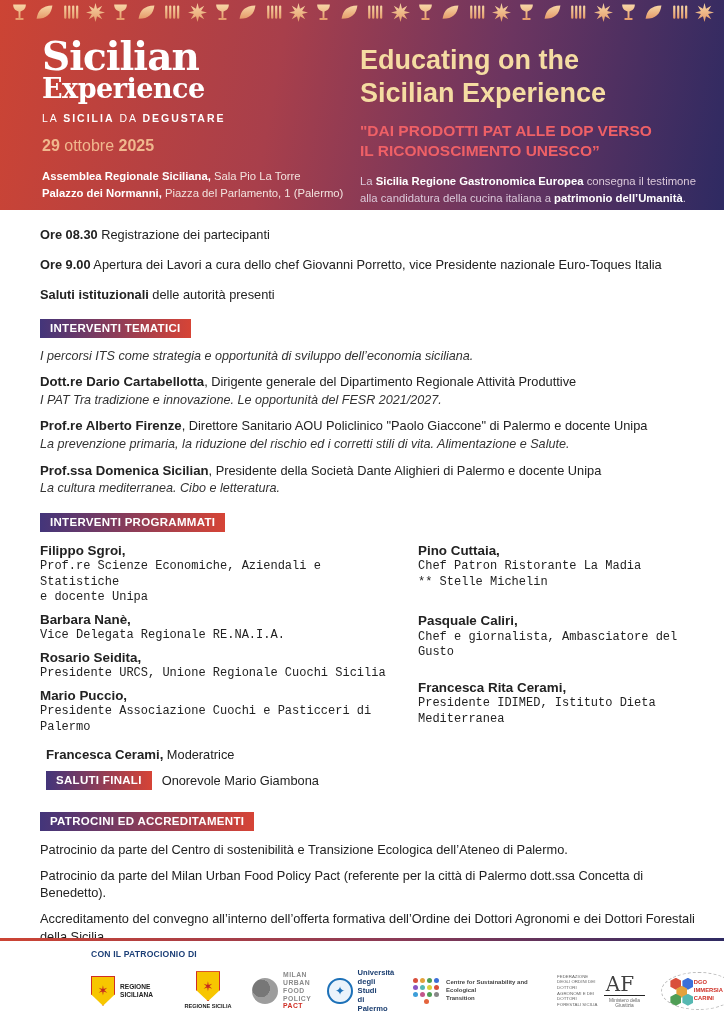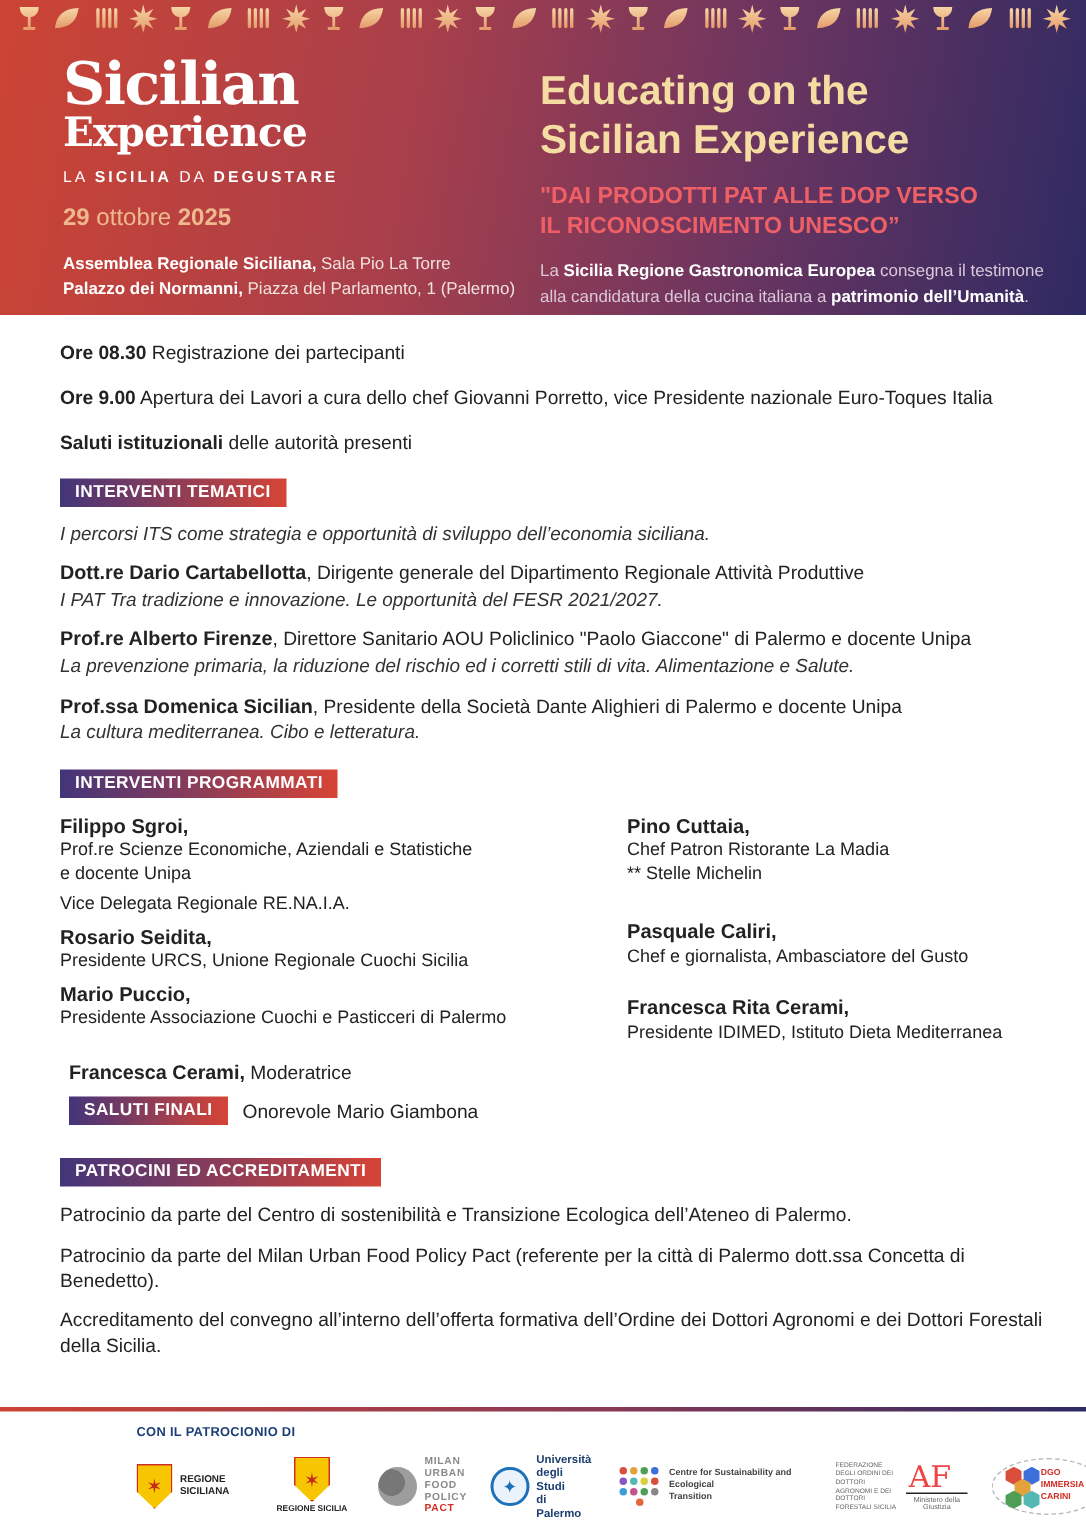--- a/index.html
+++ b/index.html
@@ -39,21 +39,21 @@
     background:linear-gradient(90deg, var(--badge_indigo,#43357a), var(--badge_red,#d64436));
   }
   .badge-row { margin:14px 0 10px; }
   .speaker { margin-bottom:8px; max-width:668px; }
   .speaker .line { font-size:12.8px; line-height:1.4; }
   .speaker .line b { font-size:13.2px; }
   .topic { font-size:12.6px; font-style:italic; line-height:1.4; color:#333; white-space:pre-line; }
   .prog-grid { display:grid; grid-template-columns:358px 1fr; column-gap:20px; margin-bottom:6px; }
   .prog-item { margin-bottom:5px; }
   .prog-item .pname { font-size:13.4px; font-weight:bold; line-height:1.3; }
-  .prog-item .prole { font-size:12px; line-height:1.3; white-space:pre-line; }
+  .prog-item .prole { font-size:12px; line-height:1.3; white-space:pre-line;font-family:Liberation Mono, monospace; }
   .mt22 { margin-top:22px; } .mt18 { margin-top:18px; }
   .mod-line { font-size:12.8px; margin:4px 0 9px 6px; }
   .mod-line b { font-size:13.2px; }
   .saluti-line { margin:0 0 21px 6px; font-size:12.8px; display:flex; align-items:center; gap:10px; }
   .pat-badge-row { margin:20px 0 10px; }
   .pat-p { font-size:12.8px; line-height:1.35; margin-bottom:9px; max-width:668px; }
   
   footer { flex:0 0 86px; display:flex; flex-direction:column; }
   .foot-rule { height:3px; background:linear-gradient(90deg, var(--hdr_red,#cc4434), #8a3a56 55%, var(--hdr_indigo,#2e2a62)); }
   .foot-body { flex:1; display:flex;padding-left:43px; }
@@ -73,21 +73,21 @@
   .mu-text { font-size:6.8px; font-weight:bold; line-height:1.15; letter-spacing:.5px; color:#8a8a8a; }
   .mu-text .pact { color:#cf2e24; }
   .uni-seal { width:26px; height:26px; border-radius:50%; border:2px solid #1d71b8; color:#1d71b8;
     display:flex; align-items:center; justify-content:center; font-size:12px; background:#eaf3fb; }
   .uni-text { font-size:7.6px; font-weight:bold; color:#1b3e70; line-height:1.2; }
   .dots { width:30px; display:flex; flex-wrap:wrap; gap:2px; justify-content:center; }
   .dots i { width:5px; height:5px; border-radius:50%; display:block; }
   .cset-text { font-size:6px; font-weight:bold; color:#444; line-height:1.3; width:95px; }
   .af { display:flex; align-items:center; gap:4px; }
   .af-mini { font-size:4.4px; color:#666; width:52px; line-height:1.3; text-transform:uppercase; }
-  .af-mark { font-family:"DejaVu Serif", serif; font-size:20px; color:#ef4444; line-height:1;
+  .af-mark { font-family:"DejaVu Serif", serif; font-size:20px; color:#404040; line-height:1;
     border-bottom:1px solid #222; padding:0 2px 1px; }
   .af-sub { font-size:4.8px; color:#666; text-align:center; margin-top:2px; }
   .dgo { border:1px dashed #b9b9b9; border-radius:50%; padding:3px 7px; display:flex; align-items:center; gap:4px; }
   .hexes { position:relative; width:26px; height:30px; }
   .hexes i { position:absolute; width:11px; height:12px; display:block;
     clip-path:polygon(50% 0,100% 25%,100% 75%,50% 100%,0 75%,0 25%); }
   .dgo-text { font-size:5.8px; font-weight:bold; color:#cf2e24; line-height:1.3; }
   .idimed { width:32px; height:32px; border-radius:50%; background:#2ea7d8; color:#fff;
     display:flex; flex-direction:column; align-items:center; justify-content:center;
     font-weight:bold; font-size:8.5px; line-height:1; font-style:italic; }
@@ -319,20 +319,21 @@
   <div class="badge-row"><span class="badge">INTERVENTI PROGRAMMATI</span></div>
 
   <div class="prog-grid">
     <div>
       <div class="prog-item">
         <div class="pname">Filippo Sgroi,</div>
         <div class="prole">Prof.re Scienze Economiche, Aziendali e Statistiche
 e docente Unipa</div>
       </div>
       <div class="prog-item">
+        <div class="pname">Barbara Nanè,</div>
         <div class="prole">Vice Delegata Regionale RE.NA.I.A.</div>
       </div>
       <div class="prog-item">
         <div class="pname">Rosario Seidita,</div>
         <div class="prole">Presidente URCS, Unione Regionale Cuochi Sicilia</div>
       </div>
       <div class="prog-item">
         <div class="pname">Mario Puccio,</div>
         <div class="prole">Presidente Associazione Cuochi e Pasticceri di Palermo</div>
       </div>

